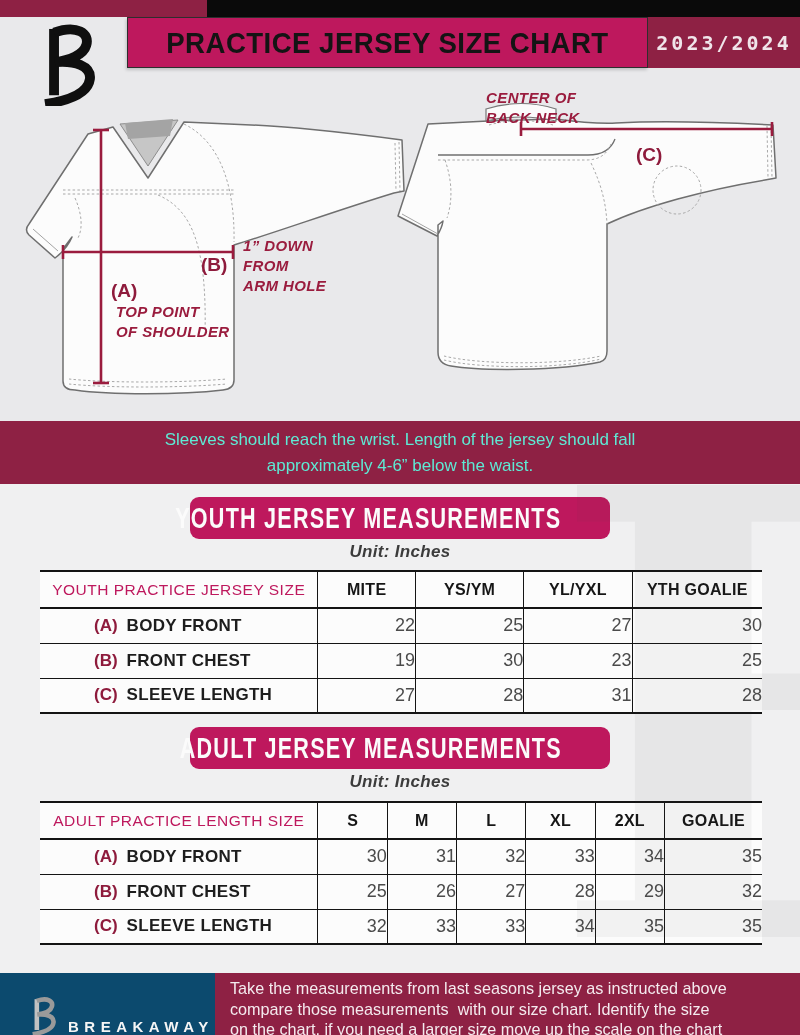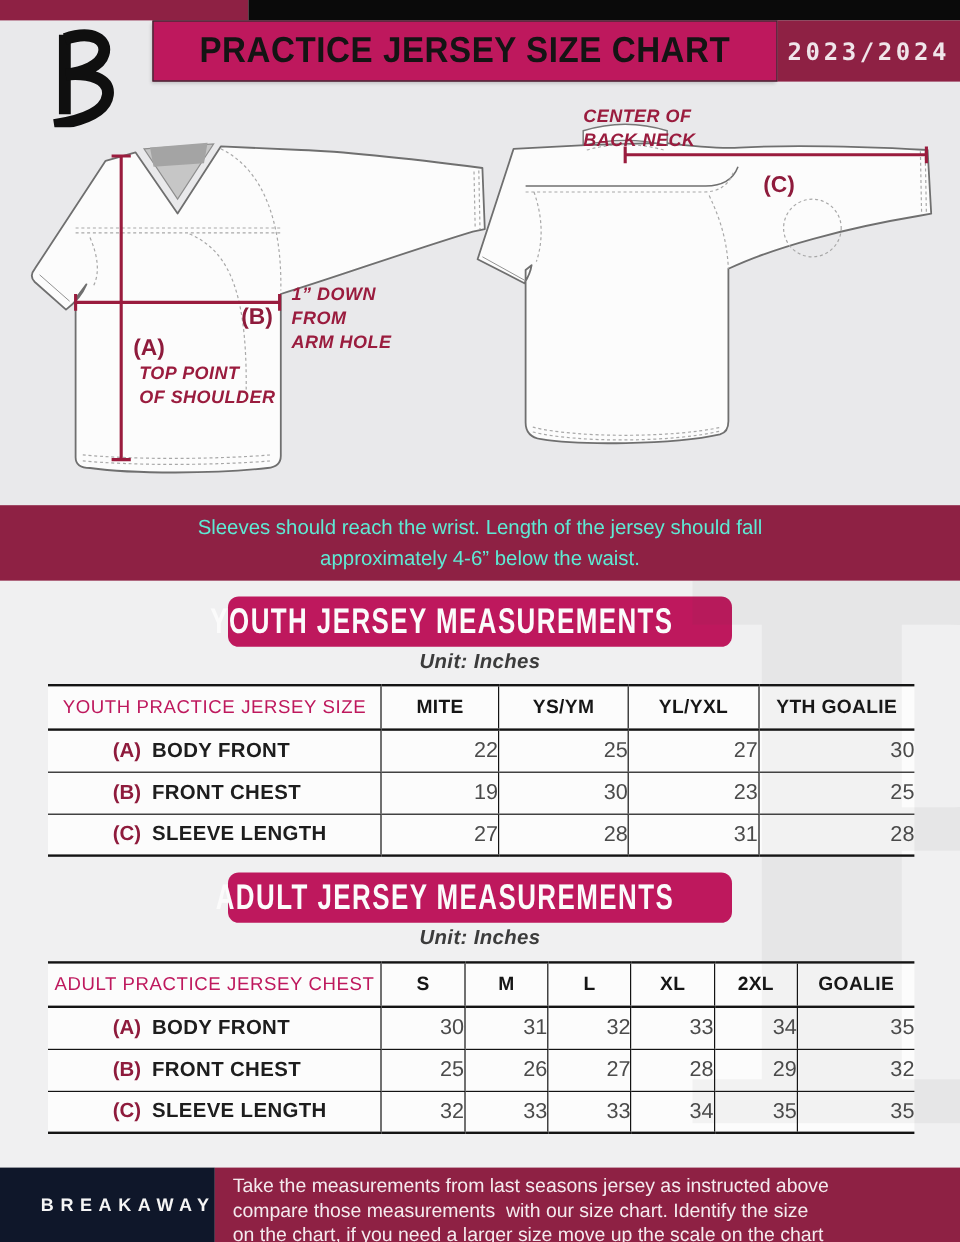--- a/index.html
+++ b/index.html
@@ -78,21 +78,21 @@
   .tbl-adult th:nth-child(n+2) { width:9.6%; }
   .tbl-adult th:last-child { width:13.5%; }
 
   
   .watermark { position:absolute; left:548px; top:440px; font-family:"DejaVu Serif", serif;
                font-weight:700; font-size:620px; line-height:.9; color:rgba(70,70,70,.055);
                z-index:4; pointer-events:none; }
 
   
   .footer { position:absolute; left:0; top:973px; width:800px; height:62px; display:flex; z-index:5; }
-  .footer-black { width:179px; height:62px; background:#0f172a; display:flex; align-items:center;
+  .footer-black { width:215px; height:62px; background:#0c4a6e; display:flex; align-items:flex-end;
                   padding-left:24px; }
   .footer-brand { color:#f5f5f5; font-weight:700; font-size:15px; letter-spacing:5.5px; margin-left:10px; }
   .footer-maroon { flex:1; background:#8e2144; color:#f4eaee; font-size:16.2px; line-height:20.6px;
                    padding:5px 12px 0 15px; white-space:pre-wrap; }
 </style>
 </head>
 <body>
 
 <div class="page">
 
@@ -226,21 +226,21 @@
       </tbody>
     </table>
 
   <div class="section-banner banner-adult">
     <span>ADULT JERSEY MEASUREMENTS</span>
   </div>
   <div class="unit-label unit-adult">Unit: Inches</div>
   <table class="tbl-adult">
       <thead>
         <tr>
-          <th>ADULT PRACTICE JERSEY CHEST</th>
+          <th>ADULT PRACTICE LENGTH SIZE</th>
           <th>S</th>
           <th>M</th>
           <th>L</th>
           <th>XL</th>
           <th>2XL</th>
           <th>GOALIE</th>
         </tr>
       </thead>
       <tbody>
         <tr>

